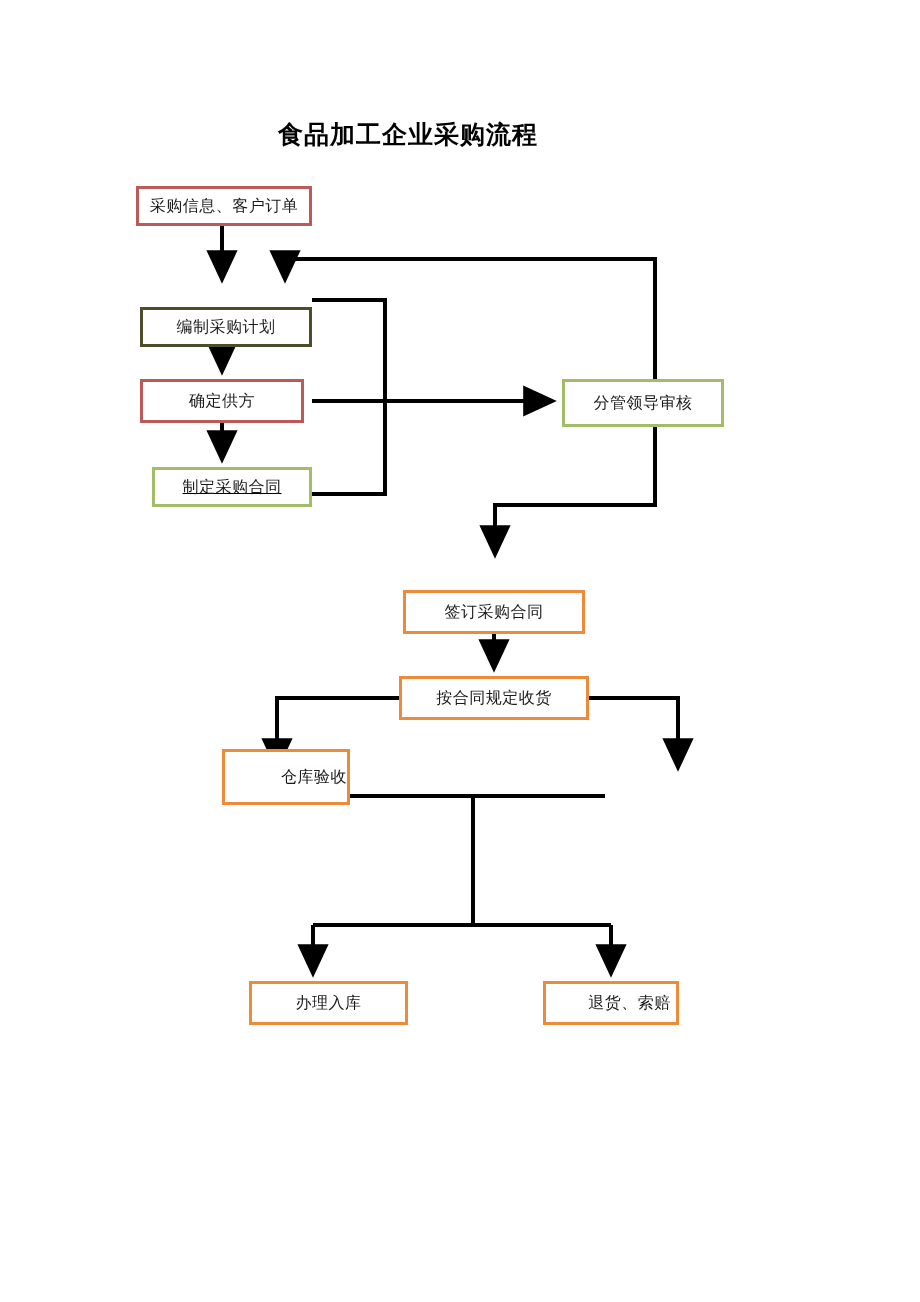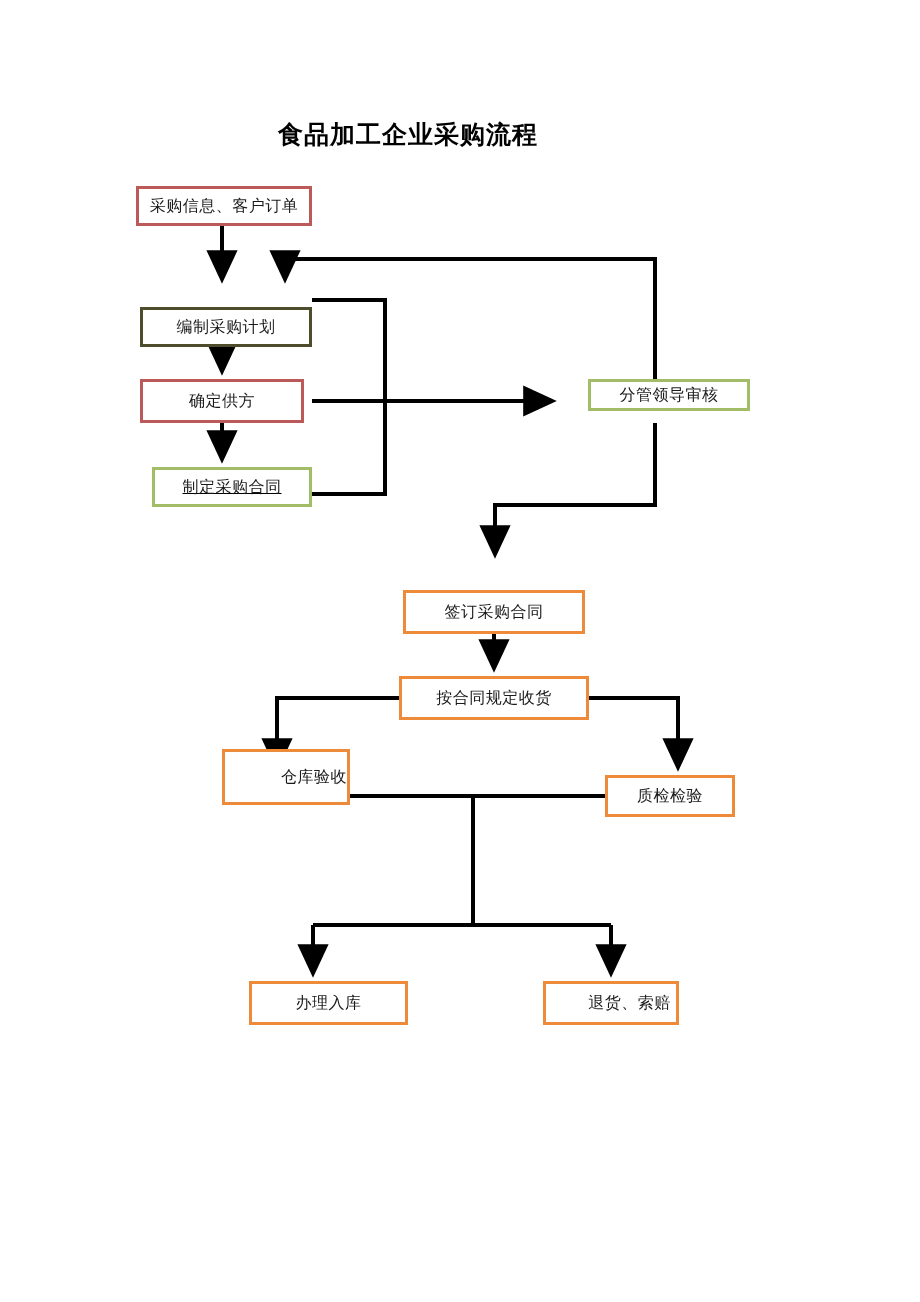--- a/index.html
+++ b/index.html
@@ -114,39 +114,36 @@
   </div>
 
   <div class="node-box" style="left:140px; top:379px; width:164px; height:44px; border-color:#BC5A5A;">
     <span class="node-label">确定供方</span>
   </div>
 
   <div class="node-box" style="left:152px; top:467px; width:160px; height:40px; border-color:#A2BC68;text-decoration:underline;">
     <span class="node-label">制定采购合同</span>
   </div>
 
-  <div class="node-box" style="left:562px; top:379px; width:162px; height:32px; border-color:#A2BC68;margin-left:26px;">
+  <div class="node-box" style="left:562px; top:379px; width:162px; height:48px; border-color:#A2BC68;">
     <span class="node-label">分管领导审核</span>
   </div>
 
   <div class="node-box" style="left:403px; top:562px; width:182px; height:44px; border-color:#ED8B3B;margin-top:28px;">
     <span class="node-label">签订采购合同</span>
   </div>
 
   <div class="node-box" style="left:399px; top:676px; width:190px; height:44px; border-color:#ED8B3B;">
     <span class="node-label">按合同规定收货</span>
   </div>
 
   <div class="node-box" style="left:222px; top:749px; width:128px; height:56px; border-color:#ED8B3B;justify-content:flex-end;">
     <span class="node-label">仓库验收</span>
   </div>
 
-  <div class="node-box" style="left:605px; top:775px; width:130px; height:42px; border-color:#ED8B3B;">
-    <span class="node-label">质检检验</span>
-  </div>
 
   <div class="node-box" style="left:249px; top:981px; width:159px; height:44px; border-color:#ED8B3B;">
     <span class="node-label">办理入库</span>
   </div>
 
   <div class="node-box" style="left:543px; top:981px; width:136px; height:44px; border-color:#ED8B3B;padding-left:37px;">
     <span class="node-label">退货、索赔</span>
   </div>
 
 </div>

